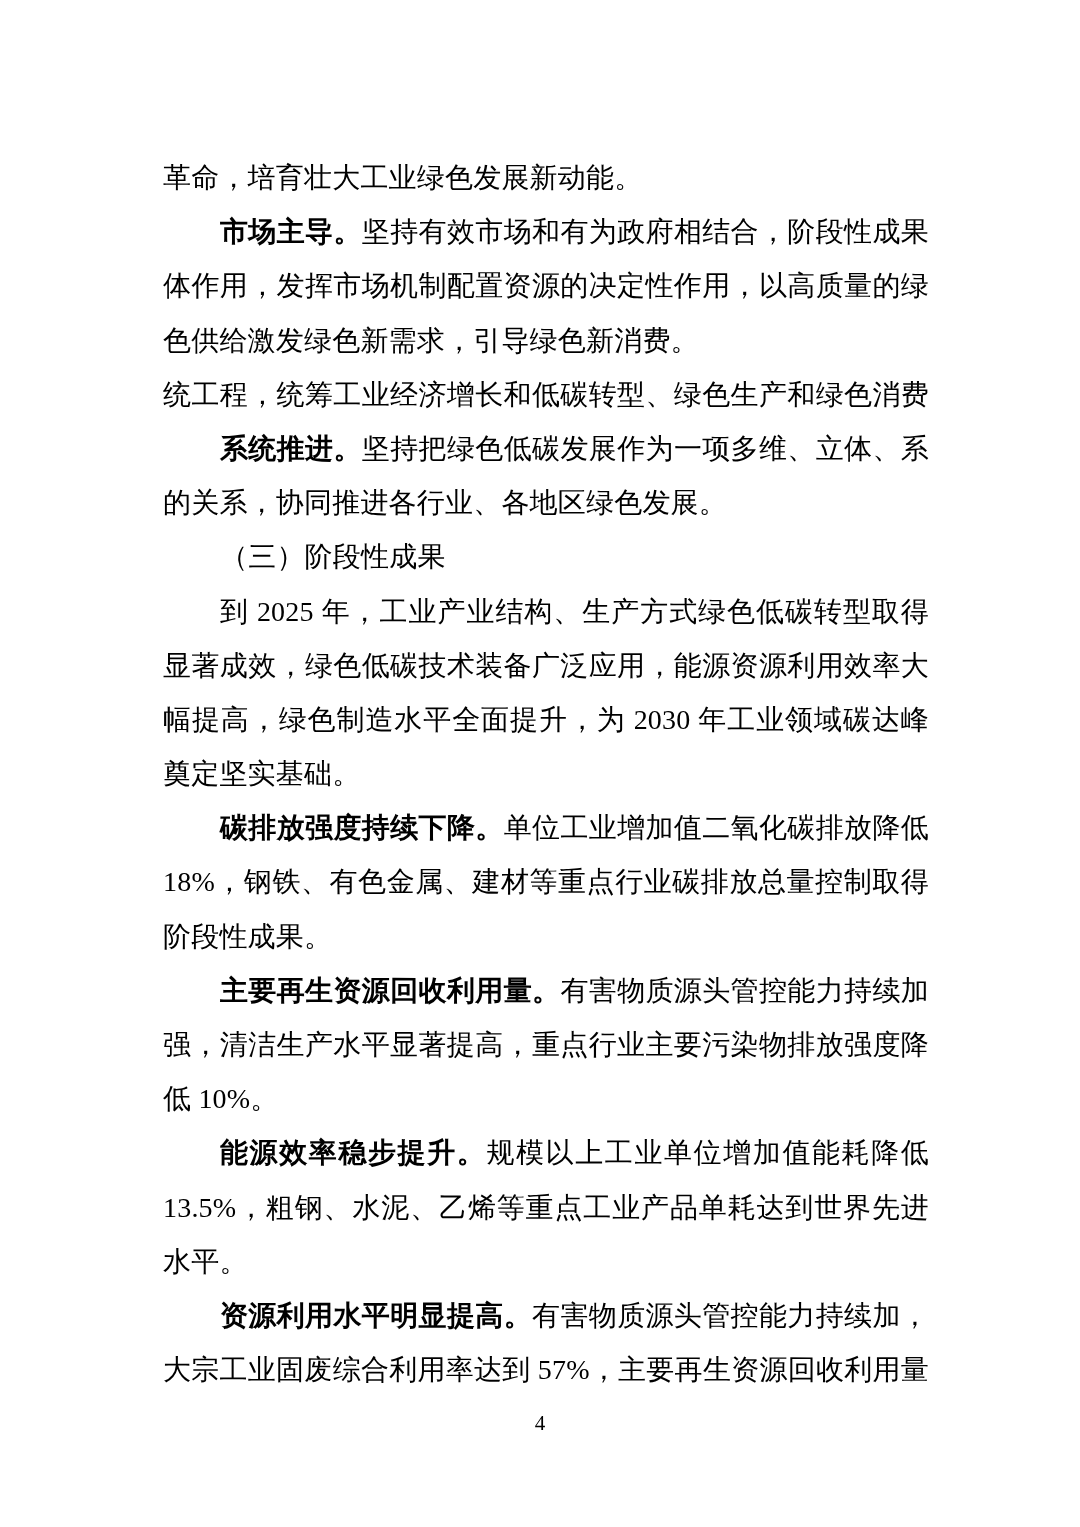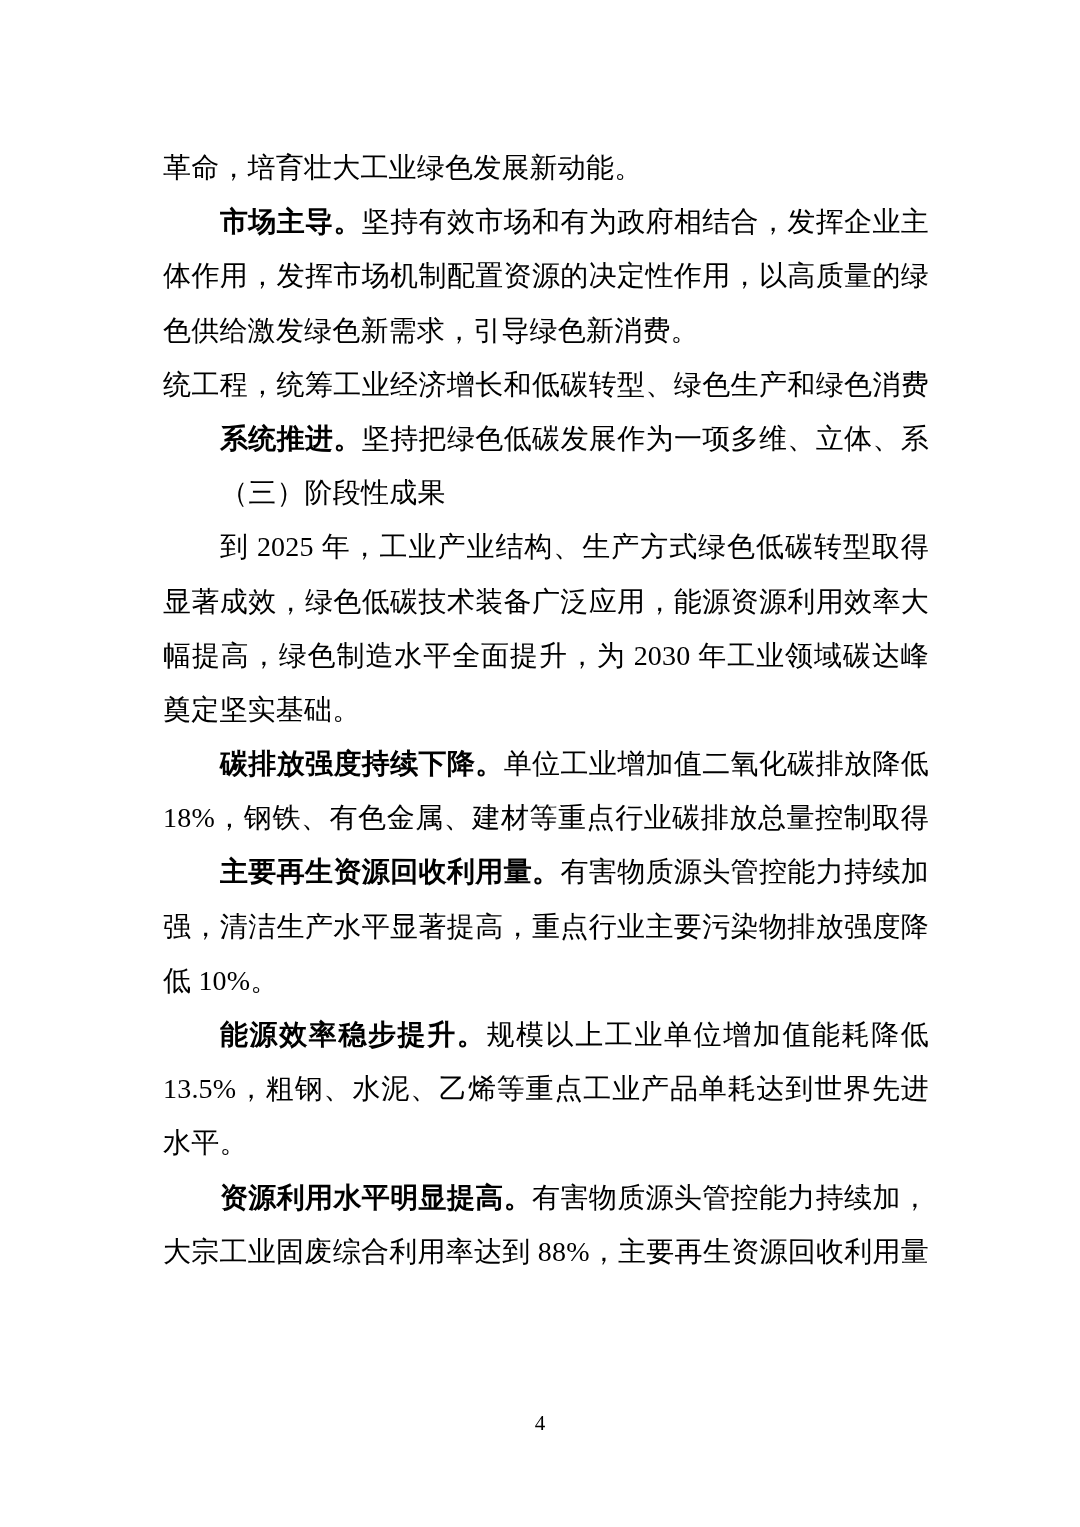--- a/index.html
+++ b/index.html
@@ -12,21 +12,21 @@
     width: 1080px;
     height: 1527px;
     background: #ffffff;
     overflow: hidden;
     font-family: "Liberation Serif", "DejaVu Serif", serif;
     color: #000000;
   }
   .content {
     position: absolute;
     left: 163px;
-    top: 141px;
+    top: 151px;
     width: 766px;
     overflow: hidden;
   }
   .paragraph { margin: 0; padding: 0; }
   .line {
     font-size: 28px;
     line-height: 54.2px;
     height: 54.2px;
     white-space: nowrap;
     text-align: left;
@@ -58,50 +58,52 @@
 </style>
 </head>
 <body>
 
 <div class="page">
   <div class="content">
       <div class="paragraph">
         <div class="line"><span>革命，培育壮大工业绿色发展新动能。</span></div>
       </div>
       <div class="paragraph">
-        <div class="line justify indent"><b class="lead">市场主导。</b><span>坚持有效市场和有为政府相结合，发挥企业主</span></div>
+        <div class="line justify indent"><b class="lead">市场主导。</b><span>坚持有效市场和有为政府相结合，阶段性成果</span></div>
         <div class="line justify"><span>体作用，发挥市场机制配置资源的决定性作用，以高质量的绿</span></div>
         <div class="line"><span>色供给激发绿色新需求，引导绿色新消费。</span></div>
       </div>
       <div class="paragraph">
         <div class="line justify"><span>统工程，统筹工业经济增长和低碳转型、绿色生产和绿色消费</span></div>
         <div class="line justify indent"><b class="lead">系统推进。</b><span>坚持把绿色低碳发展作为一项多维、立体、系</span></div>
+        <div class="line"><span>的关系，协同推进各行业、各地区绿色发展。</span></div>
       </div>
       <div class="paragraph heading">
         <div class="line indent"><span>（三）阶段性成果</span></div>
       </div>
       <div class="paragraph">
         <div class="line justify indent"><span>到 2025 年，工业产业结构、生产方式绿色低碳转型取得</span></div>
         <div class="line justify"><span>显著成效，绿色低碳技术装备广泛应用，能源资源利用效率大</span></div>
         <div class="line justify"><span>幅提高，绿色制造水平全面提升，为 2030 年工业领域碳达峰</span></div>
         <div class="line"><span>奠定坚实基础。</span></div>
       </div>
       <div class="paragraph">
         <div class="line justify indent"><b class="lead">碳排放强度持续下降。</b><span>单位工业增加值二氧化碳排放降低</span></div>
         <div class="line justify"><span>18%，钢铁、有色金属、建材等重点行业碳排放总量控制取得</span></div>
+        <div class="line"><span>阶段性成果。</span></div>
       </div>
       <div class="paragraph">
         <div class="line justify indent"><b class="lead">主要再生资源回收利用量。</b><span>有害物质源头管控能力持续加</span></div>
         <div class="line justify"><span>强，清洁生产水平显著提高，重点行业主要污染物排放强度降</span></div>
         <div class="line"><span>低 10%。</span></div>
       </div>
       <div class="paragraph">
         <div class="line justify indent"><b class="lead">能源效率稳步提升。</b><span>规模以上工业单位增加值能耗降低</span></div>
         <div class="line justify"><span>13.5%，粗钢、水泥、乙烯等重点工业产品单耗达到世界先进</span></div>
         <div class="line"><span>水平。</span></div>
       </div>
       <div class="paragraph">
         <div class="line justify indent"><b class="lead">资源利用水平明显提高。</b><span>有害物质源头管控能力持续加，</span></div>
-        <div class="line justify"><span>大宗工业固废综合利用率达到 88%，主要再生资源回收利用量</span></div>
+        <div class="line justify"><span>大宗工业固废综合利用率达到 57%，主要再生资源回收利用量</span></div>
       </div>
     </div>
   <div class="page-number">4</div>
 </div>
 
 </body></html>

